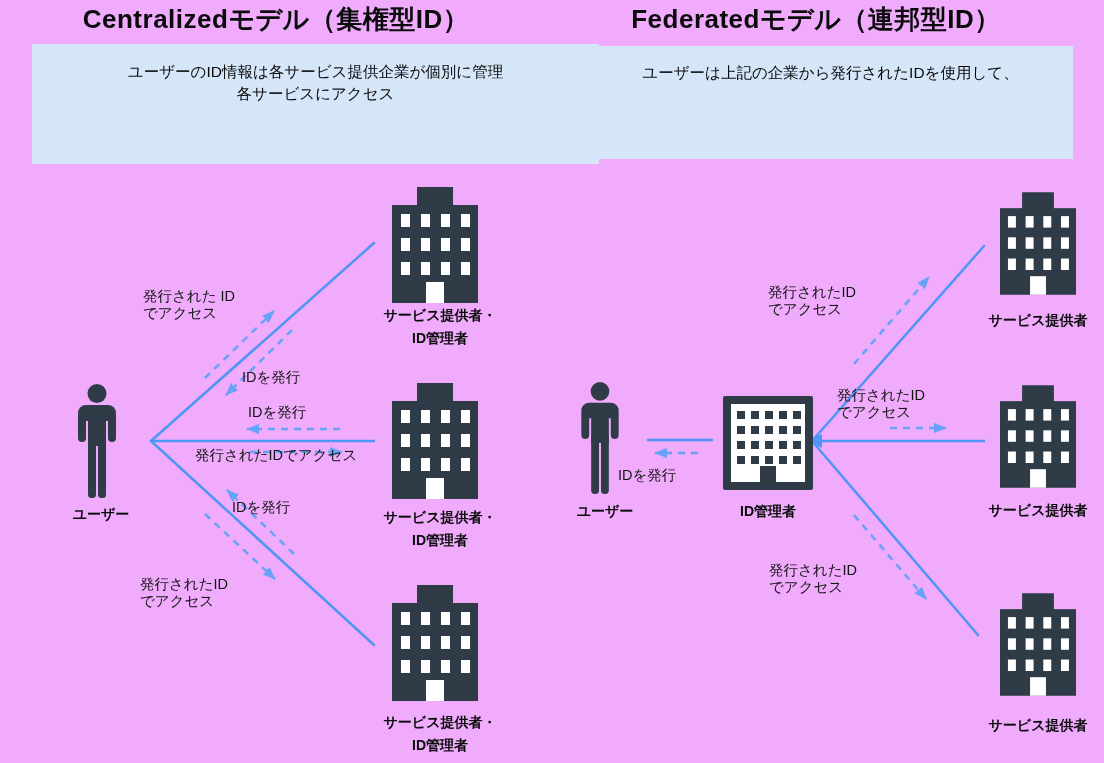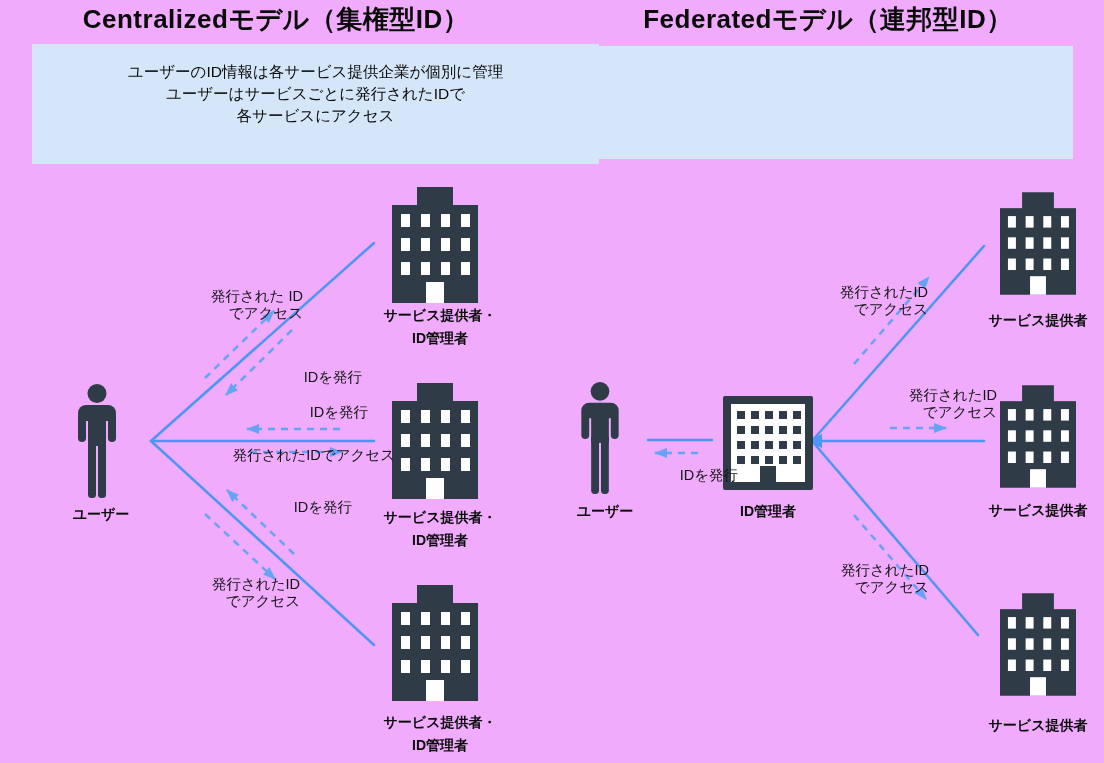--- a/index.html
+++ b/index.html
@@ -14,21 +14,21 @@
   .info-box{
     position:absolute;background:#d5e6f8;text-align:center;
     font-size:15.5px;line-height:22px;color:#0b0b0b;
   }
   .info-box .iline{display:block;}
   .node-label{
     position:absolute;text-align:center;font-weight:bold;font-size:14px;line-height:23px;color:#0b0b0b;
   }
   .node-label span{display:block;}
   .flow-label{
-    position:absolute;text-align:right;font-size:14.5px;line-height:17px;color:#141414;
+    position:absolute;text-align:left;font-size:14.5px;line-height:17px;color:#141414;
   }
   .flow-label span{display:block;}
   .icon-svg{position:absolute;display:block;}
   .lines-layer{position:absolute;left:0;top:0;z-index:1;}
   .z2{z-index:2;}
 </style>
 </head>
 <body>
 
 <div class="stage">
@@ -90,28 +90,28 @@
             <rect x="42" y="60" width="8" height="8"></rect>
             <rect x="56" y="60" width="8" height="8"></rect>
             <rect x="70" y="60" width="8" height="8"></rect>
           <rect x="37" y="70" width="16" height="16"></rect>
         </g>
       </symbol>
     </defs>
   </svg>
 
   <div class="panel-title" style="left:0;">Centralizedモデル（集権型ID）</div>
-  <div class="panel-title" style="left:552px;">Federatedモデル（連邦型ID）</div>
+  <div class="panel-title" style="left:540px;">Federatedモデル（連邦型ID）</div>
 
   <div class="info-box" style="left:32px;top:44px;width:567px;height:103px;padding-top:17px;box-sizing:content-box;">
     <span class="iline">ユーザーのID情報は各サービス提供企業が個別に管理</span>
-    <span class="iline">ユーザーはサービスごとに発行されたIDで</span>
     <span class="iline">各サービスにアクセス</span>
   </div>
   <div class="info-box" style="left:588px;top:46px;width:485px;height:97px;padding-top:16px;box-sizing:content-box;">
+    <span class="iline">ユーザーは上記の企業から発行されたIDを使用して、</span>
   </div>
 
   <svg class="lines-layer" width="1104" height="763">
     <defs>
       <marker id="ah" markerUnits="userSpaceOnUse" markerWidth="16" markerHeight="12" refX="12" refY="5" orient="auto">
         <path d="M0,0 L13,5 L0,10 Z" fill="#66a3f6"></path>
       </marker>
     </defs>
 
     <g stroke="#4e95f5" stroke-width="2.5" stroke-linecap="round">

